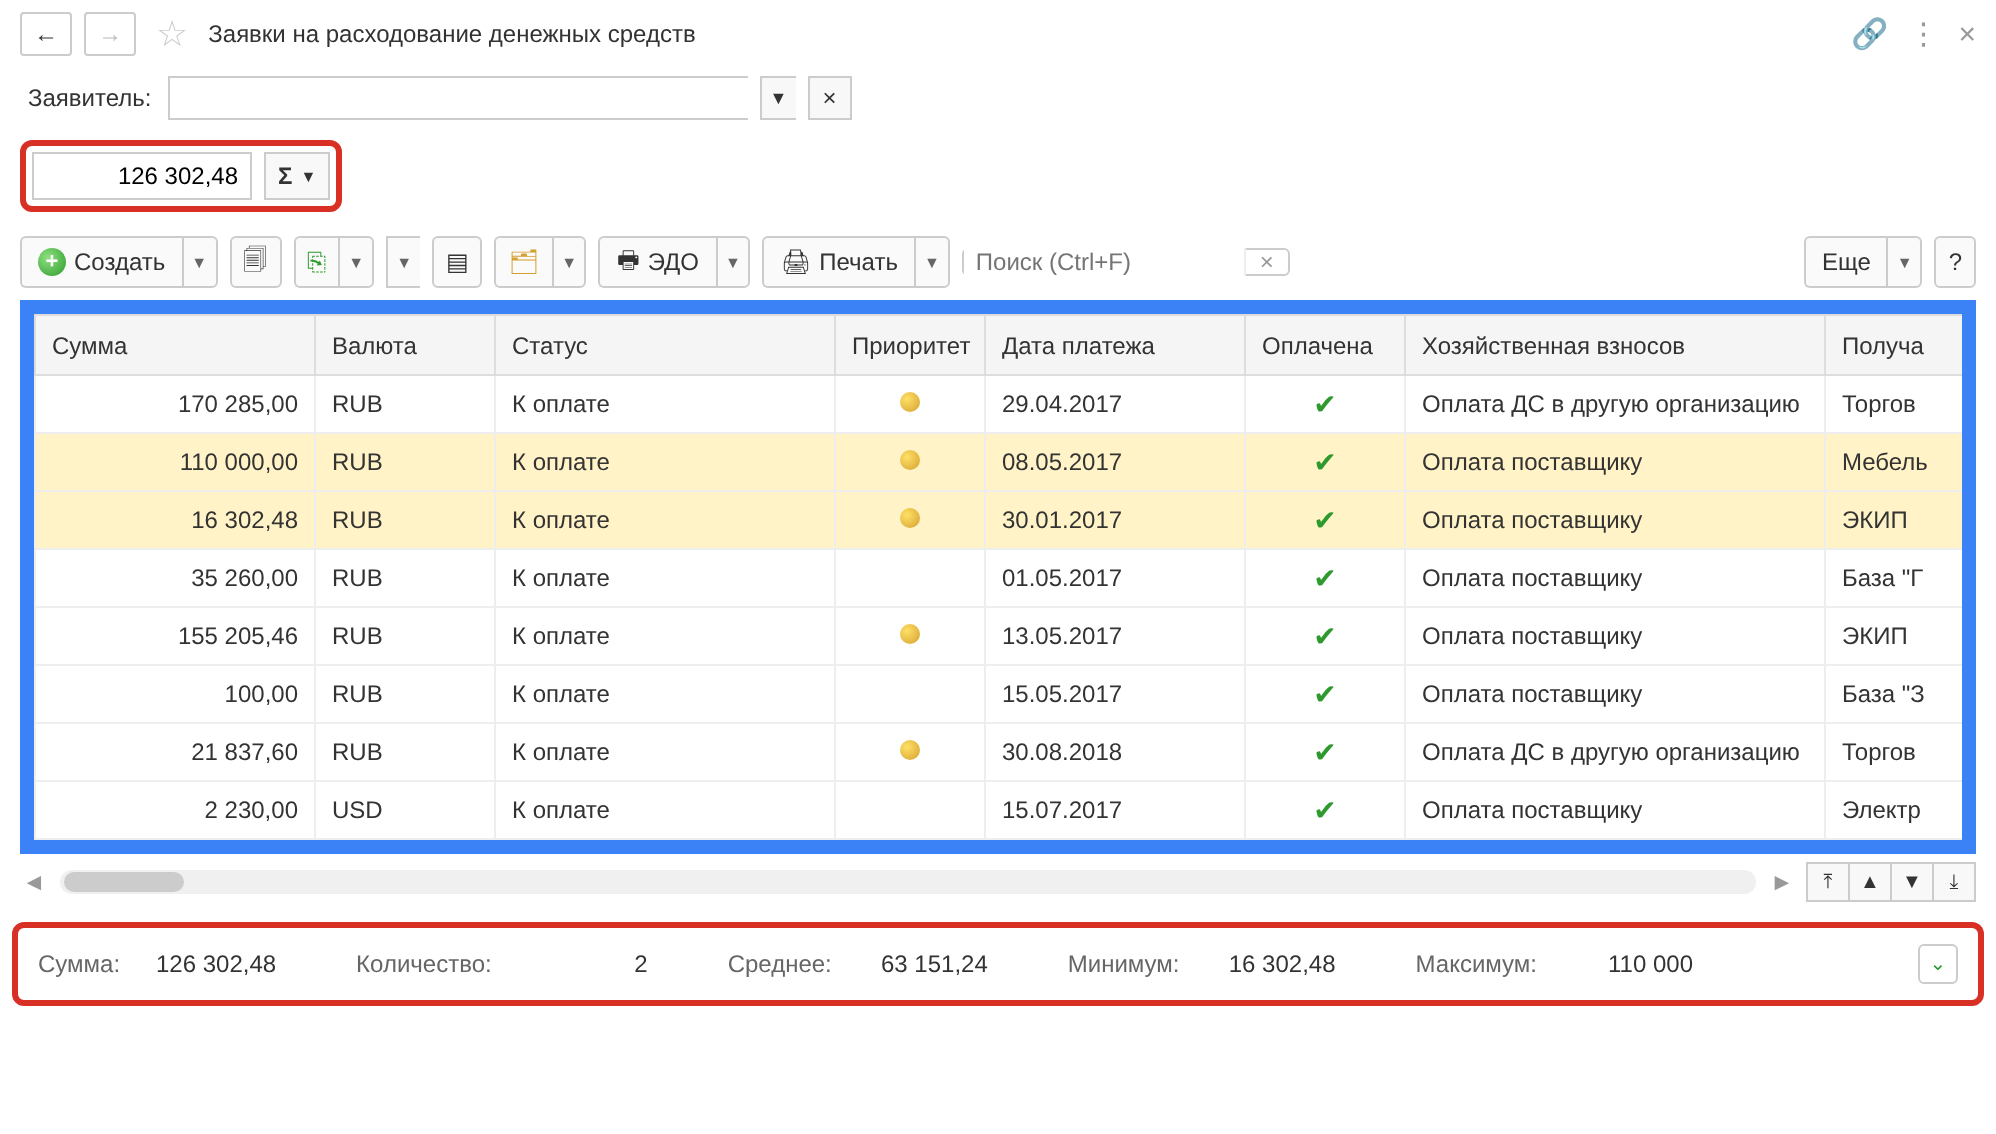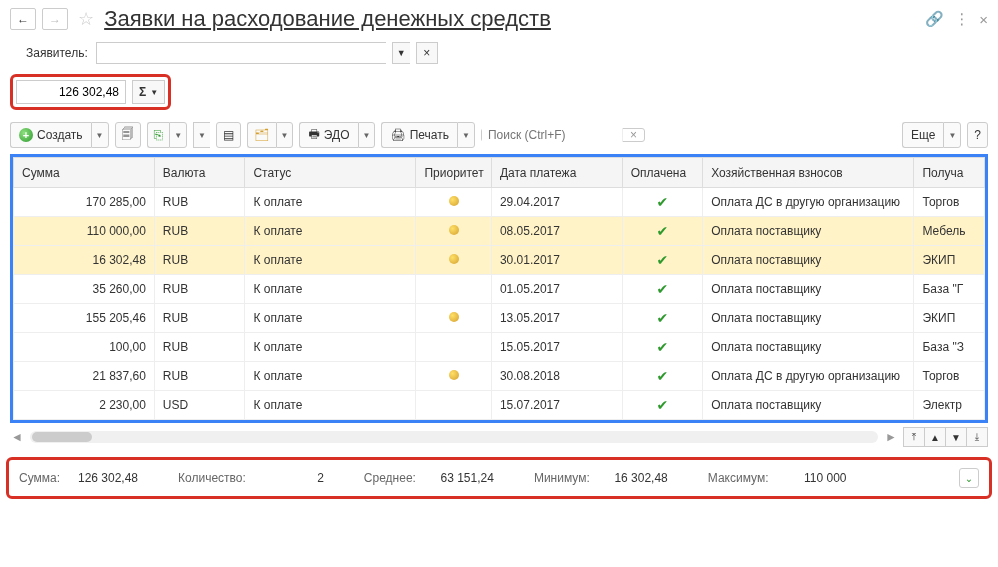--- a/index.html
+++ b/index.html
@@ -22,27 +22,27 @@
   .nav-btn {
     width: 26px; height: 22px;
     border: 1px solid #ccc;
     background: #fff;
     display: flex; align-items: center; justify-content: center;
     cursor: pointer;
     border-radius: 2px;
   }
   .nav-btn.disabled { color: #bbb; }
   .star-icon { color: #ccc; font-size: 18px; margin: 0 4px; }
-  .page-title { font-size: 22px; flex: 1; text-decoration: underline; }
+  .page-title { font-size: 12px; flex: 1; }
   .title-right { display: flex; gap: 10px; align-items: center; color: #999; }
   .title-right span { cursor: pointer; font-size: 15px; }
 
   .filter-row {
     display: flex; align-items: center;
-    padding: 4px 26px; gap: 6px;
+    padding: 4px 14px; gap: 6px;
   }
   .filter-label { margin-right: 2px; }
   .filter-input {
     width: 290px; height: 22px;
     border: 1px solid #ccc; border-right: none;
     padding: 0 4px;
   }
   .filter-dd {
     width: 18px; height: 22px;
     border: 1px solid #ccc; border-right: none;
@@ -124,21 +124,21 @@
     color: #888;
   }
   .search-box .sx {
     width: 22px; text-align: center; color: #999; cursor: pointer;
     border-left: 1px solid #eee;
   }
   .toolbar-spacer { flex: 1; }
 
   .table-wrap {
     margin: 0 10px;
-    border: 3px solid #3b82f6;
+    border: 7px solid #3b82f6;
     overflow: hidden;
   }
   table.grid {
     border-collapse: collapse;
     width: 100%;
     table-layout: fixed;
   }
   .grid th {
     background: #f5f5f5;
     border: 1px solid #ddd;

